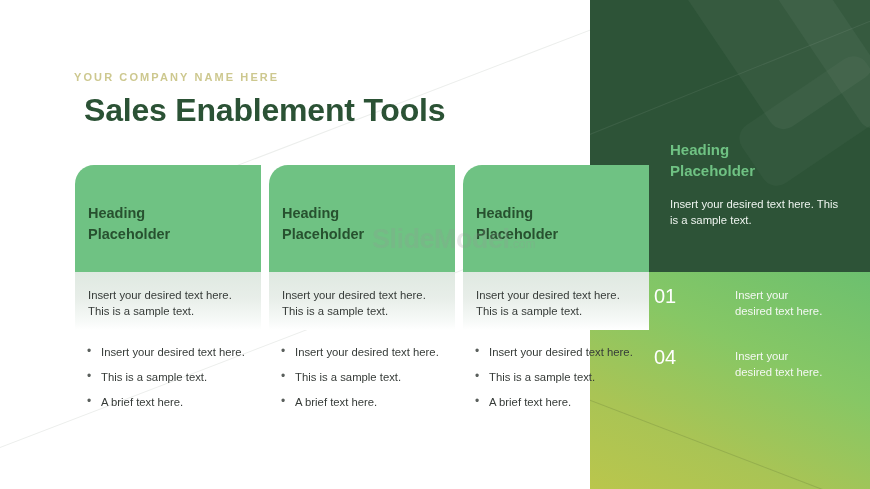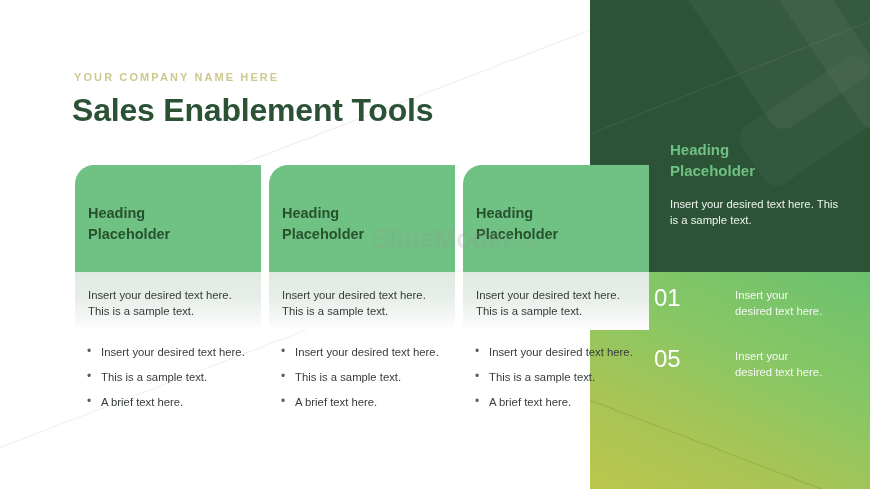--- a/index.html
+++ b/index.html
@@ -40,21 +40,21 @@
     top: 71px;
     font-size: 11px;
     letter-spacing: 2.1px;
     color: #cdc88f;
     font-weight: 600;
     z-index: 5;
     white-space: nowrap;
   }
   .slide-title {
     position: absolute;
-    left: 72px;
+    left: 84px;
     top: 92px;
     font-size: 32px;
     font-weight: bold;
     color: #2b5235;
     letter-spacing: -0.2px;
     z-index: 5;
     white-space: nowrap;
   }
 
   
@@ -218,21 +218,21 @@
     display: flex;
     align-items: flex-start;
     z-index: 4;
   }
   .num-row.r0 { top: 285px; }
   .num-row.r1 { top: 346px; }
   .num-badge {
     width: 44px;
     flex: none;
     margin-left: 64px;
-    font-size: 24px;
+    font-size: 20px;
     color: #ffffff;
     line-height: 1.1;
     font-weight: 400;
   }
   .num-text {
     font-size: 11.3px;
     color: #f4f8f3;
     line-height: 1.44;
     width: 130px;
     white-space: pre-line;
@@ -338,21 +338,21 @@
 Placeholder</div>
     <div class="rp-sub">Insert your desired text here. This is a sample text.</div>
 
     <div class="num-row r0">
       <div class="num-badge">01</div>
       <div class="num-text">Insert your
 desired text here.</div>
     </div>
 
     <div class="num-row r1">
-      <div class="num-badge">05</div>
+      <div class="num-badge">04</div>
       <div class="num-text">Insert your
 desired text here.</div>
     </div>
 
   </div>
 
   <div class="watermark">
     <span>SlideModel</span><span class="dotcom">.com</span>
   </div>
 

